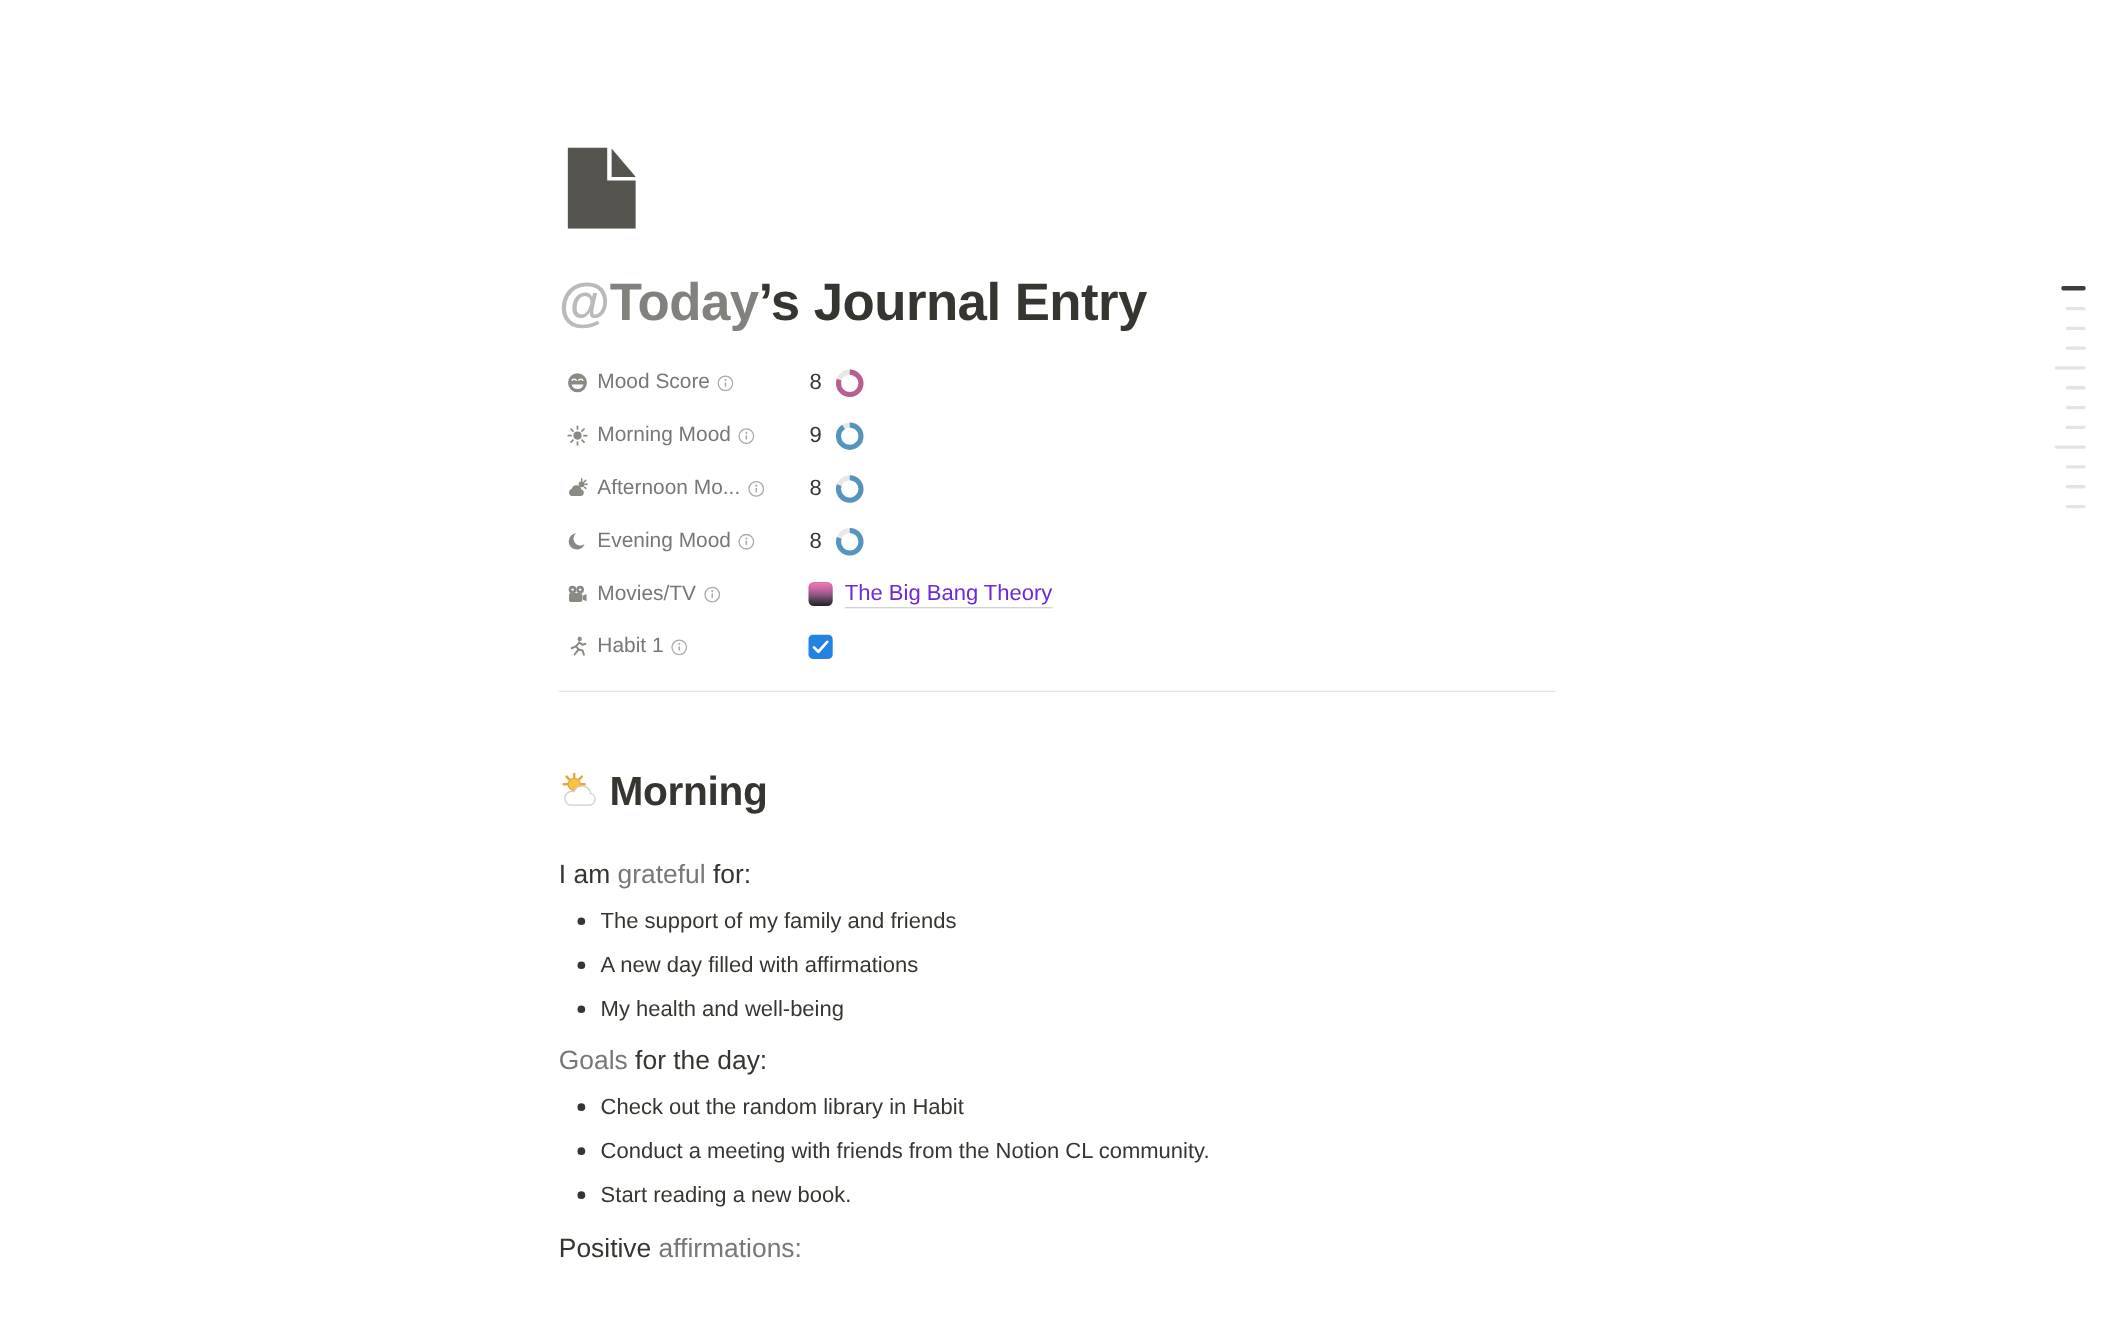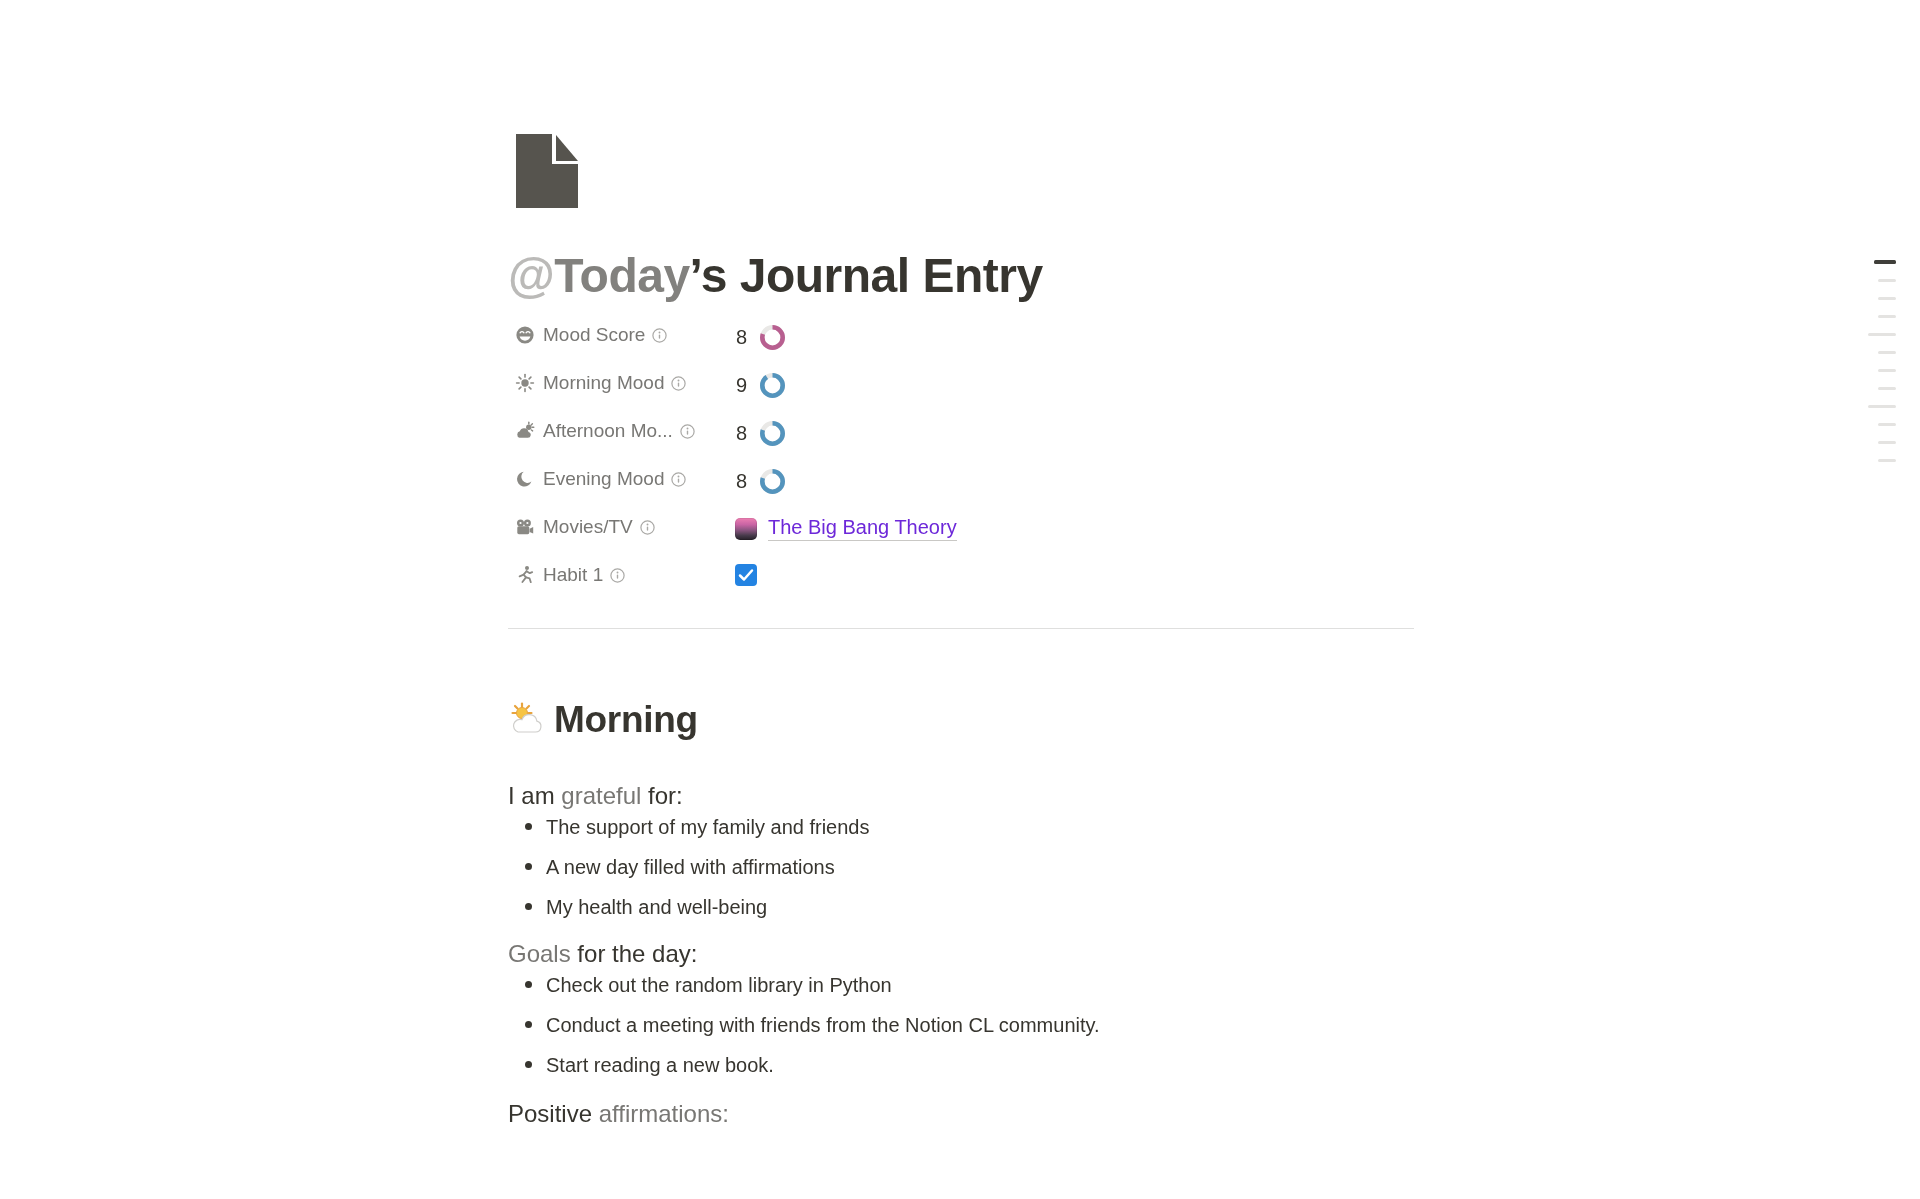--- a/index.html
+++ b/index.html
@@ -7,41 +7,41 @@
     width:1920px;height:1199px;position:relative;overflow:hidden;
     background:#ffffff;color:#37352f;
     font-family:"Liberation Sans","DejaVu Sans",sans-serif;
   }
   .content{position:absolute;left:508px;top:0;width:906px}
   .page-icon{margin:134px 0 0 8px;width:62px;height:74px}
   .page-title{margin-top:38px;font-size:48px;font-weight:700;line-height:60px;letter-spacing:-.5px;white-space:nowrap}
   .page-title .at{color:#bbbab8}
   .page-title .mention{color:#82817e}
   .props{margin-top:18px}
-  .prop-row{display:flex;align-items:flex-start;height:48px}
+  .prop-row{display:flex;align-items:center;height:48px}
   .prop-left{display:flex;align-items:center;flex:none;width:220px;padding-left:7px;gap:8px}
   .prop-left .licon{width:20px;height:20px;flex:none;display:flex;align-items:center;justify-content:center}
   .prop-label{font-size:19px;color:#787774;white-space:nowrap}
   .info-icon{display:flex;align-items:center;margin-left:-1px}
   .prop-value{display:flex;align-items:center;gap:11px}
   .num{font-size:20px;color:#37352f;min-width:13px;text-align:center}
   .media-thumb{width:22px;height:22px;border-radius:5px;flex:none;
     background:linear-gradient(180deg,#ee7fb2 0%,#c964a4 30%,#8a5580 55%,#463a4a 80%,#262028 100%);
     box-shadow:inset 0 0 0 1px rgba(0,0,0,.08)}
   .media-link{font-size:20px;color:#6d28d9;border-bottom:1px solid #c9c8c5;padding-bottom:1px;cursor:pointer}
   .checkbox{width:22px;height:22px;border-radius:4px;background:#2383e2;display:flex;align-items:center;justify-content:center}
   .divider{margin-top:16px;height:1px;width:906px;background:rgba(55,53,47,.16)}
   .h1{margin-top:69px;font-size:37px;line-height:44px;font-weight:700;display:flex;align-items:flex-end;letter-spacing:-.3px}
   .h1 .emoji{width:42px;height:42px;margin-right:4px;flex:none}
   .h3{font-size:24px;line-height:30px;font-weight:400;margin:0}
   .h3 .gray{color:#787774}
   .mt-grateful{margin-top:39px}
   .mt-goals{margin-top:20px}
   .mt-positive{margin-top:22px}
-  ul.blist{margin:4px 0 0;padding:0;list-style:none}
+  ul.blist{margin:15px 0 0;padding:0;list-style:none}
   ul.blist li{position:relative;padding-left:38px;font-size:20px;line-height:24px;margin-bottom:16px;color:#37352f}
   ul.blist li::before{content:"";position:absolute;left:17px;top:8px;width:7px;height:7px;border-radius:50%;background:#37352f}
   .outline{position:absolute;top:260px;right:24px;display:flex;flex-direction:column;align-items:flex-end;gap:15px}
   .dash{height:3px;border-radius:1.5px;background:#e4e3e1}
   .dash.short{width:18px}
   .dash.long{width:28px}
   .dash.dark{width:22px;height:4px;background:#3f3e3a}
 </style>
 </head>
 <body>
@@ -263,21 +263,21 @@
 
   <div class="h3 mt-grateful"><span>I am </span><span class="gray">grateful</span><span> for:</span></div>
   <ul class="blist">
       <li>The support of my family and friends</li>
       <li>A new day filled with affirmations</li>
       <li>My health and well-being</li>
     </ul>
 
   <div class="h3 mt-goals"><span class="gray">Goals</span><span> for the day:</span></div>
   <ul class="blist">
-      <li>Check out the random library in Python</li>
+      <li>Check out the random library in Habit</li>
       <li>Conduct a meeting with friends from the Notion CL community.</li>
       <li>Start reading a new book.</li>
     </ul>
 
   <div class="h3 mt-positive"><span>Positive </span><span class="gray">affirmations:</span></div>
 
 </div>
 
 <div class="outline">
     <div class="dash dark"></div>

